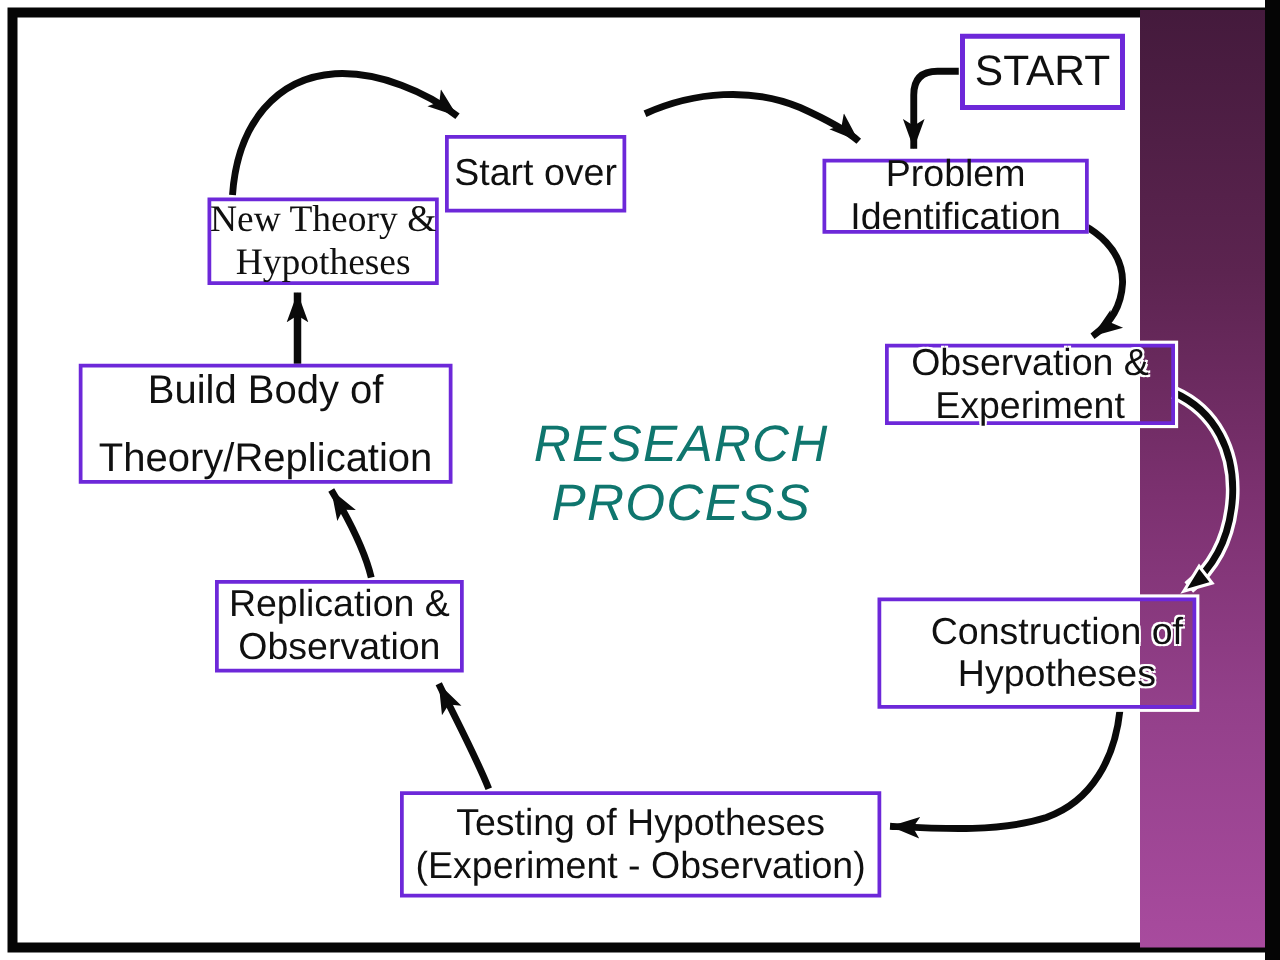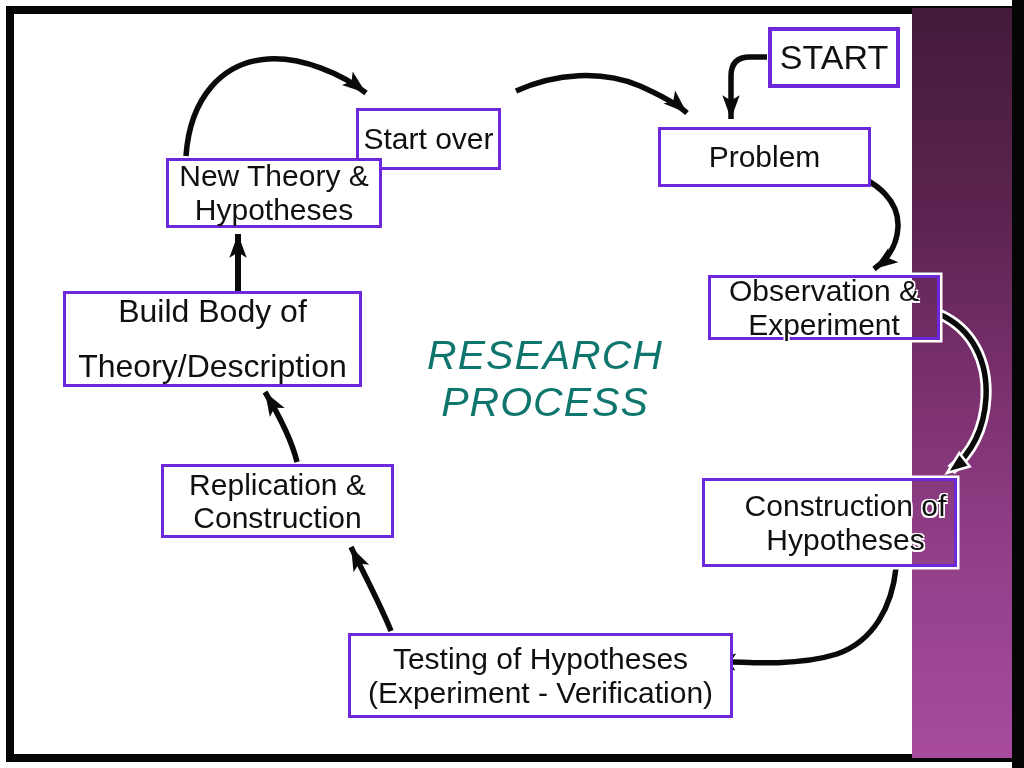--- a/index.html
+++ b/index.html
@@ -33,27 +33,27 @@
   .node span{display:block;}
   .node.overlay{
     background:transparent;
     box-shadow:0 0 0 2.5px #ffffff;
   }
   .node.overlay span{
     text-shadow:-1.5px -1.5px 0 #fff,1.5px -1.5px 0 #fff,-1.5px 1.5px 0 #fff,1.5px 1.5px 0 #fff,0 0 2px #fff;
   }
   #node-start      {left:768px;top:27px;width:132px;height:61px;border-width:4px;font-size:34px;}
   #node-start-over {left:356px;top:76px;width:145px;height:62px;font-size:30px;margin-top:32px;}
-  #node-new-theory {left:166px;top:158px;width:216px;height:70px;font-size:30px;}
+  #node-new-theory {left:166px;top:158px;width:185px;height:70px;font-size:30px;font-family:Liberation Serif, serif;}
   #node-problem    {left:658px;top:127px;width:213px;height:60px;font-size:30px;}
   #node-observation{left:708px;top:275px;width:232px;height:65px;font-size:30px;}
   #node-build-body {left:63px;top:291px;width:299px;height:96px;font-size:32px;gap:19px;}
-  #node-replication{left:161px;top:464px;width:233px;height:74px;font-size:30px;justify-content:flex-end;}
+  #node-replication{left:172px;top:464px;width:199px;height:74px;font-size:30px;}
   #node-construction{left:702px;top:478px;width:255px;height:89px;font-size:30px;padding-left:32px;}
-  #node-testing    {left:320px;top:633px;width:385px;height:85px;font-size:30px;margin-left:28px;}
+  #node-testing    {left:320px;top:633px;width:385px;height:85px;font-size:30px;}
   .diagram-title{
     position:absolute;left:395px;top:332px;width:300px;z-index:5;
     text-align:center;font-size:41px;font-style:italic;letter-spacing:1px;
     color:#0f766e;line-height:1.15;
   }
 </style>
 </head>
 <body>
 
 <div id="stage">
@@ -98,45 +98,46 @@
     <span>Start over</span>
   </div>
 
   <div class="node" id="node-new-theory">
     <span>New Theory &amp;</span>
     <span>Hypotheses</span>
   </div>
 
   <div class="node" id="node-problem">
     <span>Problem</span>
+    <span>Identification</span>
   </div>
 
   <div class="node overlay" id="node-observation">
     <span>Observation &amp;</span>
     <span>Experiment</span>
   </div>
 
   <div class="node" id="node-build-body">
     <span>Build Body of</span>
-    <span>Theory/Description</span>
+    <span>Theory/Replication</span>
   </div>
 
   <div class="node" id="node-replication">
     <span>Replication &amp;</span>
-    <span>Construction</span>
+    <span>Observation</span>
   </div>
 
   <div class="node overlay" id="node-construction">
     <span>Construction of</span>
     <span>Hypotheses</span>
   </div>
 
   <div class="node" id="node-testing">
     <span>Testing of Hypotheses</span>
-    <span>(Experiment - Verification)</span>
+    <span>(Experiment - Observation)</span>
   </div>
 
   <div class="diagram-title">
     <span>RESEARCH</span>
     <span>PROCESS</span>
   </div>
 
 </div>
 
 </body></html>

